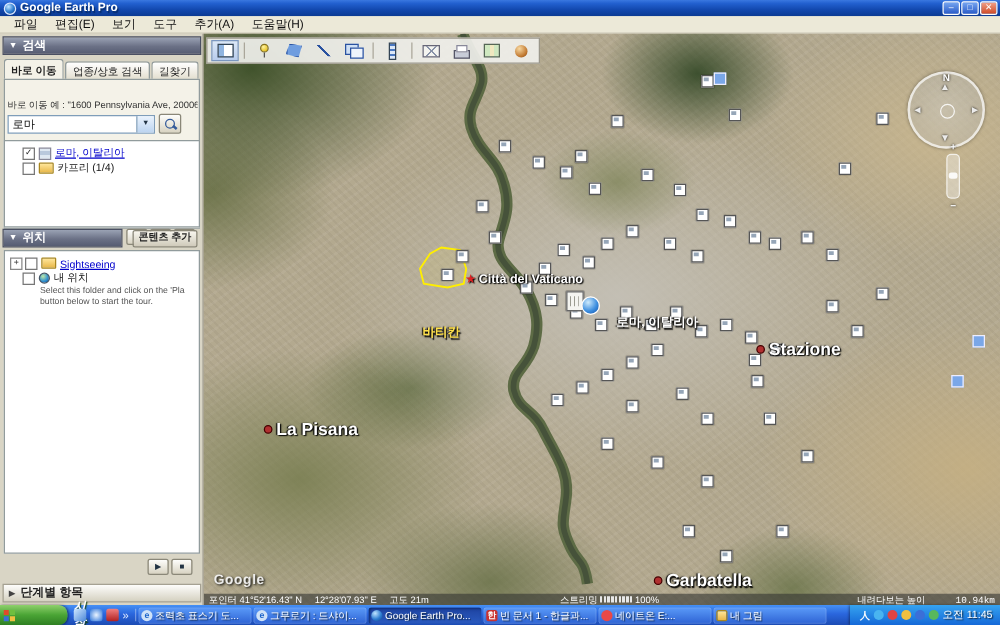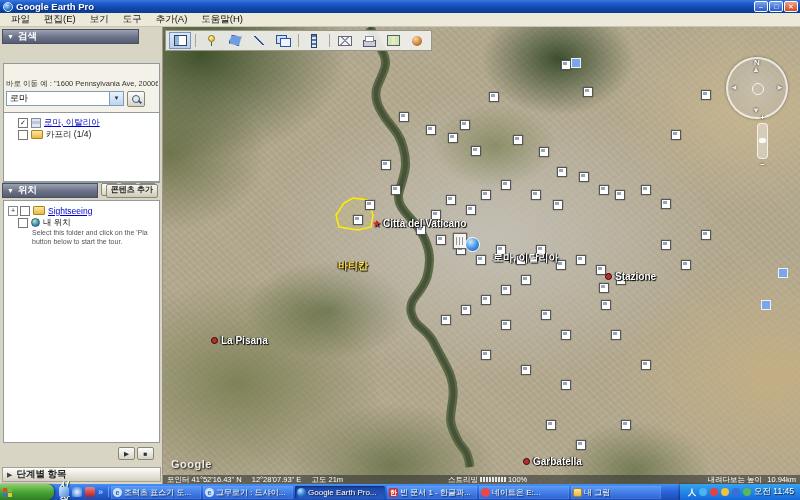--- a/index.html
+++ b/index.html
@@ -18,39 +18,39 @@
     font-size:7px;line-height:9px;text-align:center;color:#fff;
     background:linear-gradient(180deg,#76a5f0,#2a5bc8);}
   .winbtn.close{background:linear-gradient(180deg,#f0a088,#cf4a26);}
   
   .menubar{position:absolute;left:0;top:13px;width:800px;height:14px;background:#ece9d8;
     border-bottom:1px solid #c9c5b4;display:flex;align-items:center;padding-left:4px;box-sizing:border-box;}
   .menu-item{padding:0 7px;font-size:9.5px;color:#111;}
   
   .sidebar{position:absolute;left:0;top:27px;width:163px;height:457px;background:#d9d5c5;
     border-right:1px solid #9a968a;box-sizing:border-box;}
-  .panel-header{position:absolute;left:2px;width:137px;height:15px;
+  .panel-header{position:absolute;left:2px;width:159px;height:15px;
     background:linear-gradient(180deg,#9aa2b4 0%,#6b7186 55%,#565c72 100%);
     color:#fff;font-weight:bold;font-size:9.5px;display:flex;align-items:center;
     padding:0 4px;box-sizing:border-box;border:1px solid #4a4f62;}
   .panel-header .arrow{font-size:7px;margin-right:4px;}
   .light-header{position:absolute;left:2px;width:159px;height:15px;
     background:linear-gradient(180deg,#fdfdfb,#d5d1c1);border:1px solid #a5a192;box-sizing:border-box;
     color:#222;font-weight:bold;font-size:9.5px;display:flex;align-items:center;padding:0 4px;}
   .light-header .arrow{font-size:7px;margin-right:4px;color:#444;}
   .tabs{position:absolute;left:3px;top:20px;width:157px;height:17px;display:flex;align-items:flex-end;}
   .tab{height:14px;line-height:14px;padding:0 5px;font-size:8.5px;color:#222;
     background:linear-gradient(180deg,#ffffff,#e2ddcd);border:1px solid #919b9c;border-bottom:none;
     border-radius:3px 3px 0 0;margin-right:1px;white-space:nowrap;}
   .tab.active{height:16px;line-height:16px;background:#f4f2e8;font-weight:bold;}
   .tabpane{position:absolute;left:3px;top:36px;width:157px;height:120px;background:#f4f2e8;
     border:1px solid #919b9c;box-sizing:border-box;}
   .hint{position:absolute;left:6px;top:52px;width:152px;font-size:7.5px;color:#333;
     white-space:nowrap;overflow:hidden;}
-  .searchrow{position:absolute;left:6px;top:64px;display:flex;}
+  .searchrow{position:absolute;left:6px;top:64px;display:flex;align-items:center;}
   .combo{width:118px;height:15px;background:#fff;border:1px solid #7f9db9;display:flex;align-items:center;box-sizing:border-box;}
   .combo .val{flex:1;font-size:9px;padding-left:3px;color:#000;}
   .combo .drop{width:13px;height:13px;background:linear-gradient(180deg,#eaf3fd,#bcd4f0);
     border-left:1px solid #7f9db9;font-size:6px;text-align:center;line-height:13px;color:#234;}
   .searchbtn{width:18px;height:16px;margin-left:3px;background:linear-gradient(180deg,#fdfdfb,#d8d3c2);
     border:1px solid #8a8778;border-radius:2px;position:relative;box-sizing:border-box;}
   .mag{position:absolute;left:4px;top:3px;width:6px;height:6px;border:1.5px solid #335a9a;border-radius:50%;}
   .mag::after{content:'';position:absolute;left:5px;top:5px;width:4px;height:1.5px;background:#335a9a;transform:rotate(40deg);}
   .resultbox{position:absolute;left:3px;top:85px;width:157px;height:70px;background:#fff;
     border:1px solid #919b9c;box-sizing:border-box;padding-top:4px;}
@@ -95,21 +95,21 @@
       repeating-linear-gradient(45deg,rgba(0,0,0,.035) 0 2px,rgba(255,255,255,0) 2px 5px),
       repeating-linear-gradient(-35deg,rgba(255,255,255,.05) 0 2px,rgba(0,0,0,0) 2px 6px);}
   .map svg.overlay{position:absolute;left:0;top:0;}
   .photo-icon{position:absolute;width:8px;height:8px;background:#fff;border:1px solid #555;
     box-shadow:0 0 1px rgba(0,0,0,.6);}
   .photo-icon::after{content:'';position:absolute;left:1px;top:1px;width:4px;height:3px;background:#96a6b8;}
   .web-icon{position:absolute;width:8px;height:8px;background:#7aa7e8;border:1px solid #eef;}
   .map-label{position:absolute;display:flex;align-items:center;white-space:nowrap;
     text-shadow:1px 1px 1px #000,-1px 0 1px #000;}
   .map-label.white{color:#fff;font-weight:bold;font-size:10px;}
-  .map-label.white-small{color:#fff;font-weight:bold;font-size:10px;}
+  .map-label.white-small{color:#fff;font-weight:bold;font-size:14px;}
   .map-label.yellow{color:#ffe14a;font-weight:bold;font-size:10px;}
   .marker-star{color:#d22;font-size:10px;margin-right:2px;text-shadow:1px 1px 1px #000;}
   .marker-dot{width:5px;height:5px;border-radius:50%;background:#b03030;border:1px solid #400;
     margin-right:3px;flex:0 0 auto;}
   .sphere{position:absolute;width:15px;height:15px;border-radius:50%;
     background:radial-gradient(circle at 35% 30%,#cdeafc,#3f90e0 55%,#0d4ea8);border:1px solid #fff;box-sizing:border-box;}
   .monument{position:absolute;width:12px;height:14px;background:#f4f4f0;border:1px solid #666;
     box-shadow:0 0 1px #000;}
   .monument::after{content:'';position:absolute;left:2px;top:3px;width:7px;height:8px;
     background:repeating-linear-gradient(90deg,#9a9a90 0 1px,#f4f4f0 1px 3px);}
@@ -214,20 +214,25 @@
       <span class="menu-item">도구</span>
       <span class="menu-item">추가(A)</span>
       <span class="menu-item">도움말(H)</span>
     </div>
 
   <div class="sidebar">
     <div class="panel-header" style="top:2px;">
       <span class="arrow">▼</span>
       <span>검색</span>
     </div>
+    <div class="tabs" id="search-tabs">
+        <div class="tab active">바로 이동</div>
+        <div class="tab">업종/상호 검색</div>
+        <div class="tab">길찾기</div>
+      </div>
     <div class="tabpane"></div>
     <div class="hint">바로 이동 예 : "1600 Pennsylvania Ave, 20006"...</div>
     <div class="searchrow">
       <span class="combo">
         <span class="val">로마</span>
         <span class="drop">▼</span>
       </span>
       <span class="searchbtn">
           <span class="mag"></span>
         </span>
@@ -423,21 +428,21 @@
     <span class="watermark">Google</span>
 
     <div class="mapstatus">
       <span class="seg"><span>포인터</span>
         <span>41°52'16.43" N</span>
         <span style="margin-left:8px;">12°28'07.93" E</span></span>
       <span class="seg"><span>고도</span>
         <span>21m</span></span>
       <span class="seg" style="margin-left:95px;"><span>스트리밍</span><span class="bars"></span><span>100%</span></span>
       <span class="seg" style="margin-left:auto;margin-right:0;"><span>내려다보는 높이</span>
-        <span style="margin-left:3px;">10.94km</span></span>
+        <span style="margin-left:22px;font-family:Liberation Mono, monospace;">10.94km</span></span>
     </div>
   </div>
 
   <div class="taskbar">
     <div class="startbtn">
       <span class="winflag">
         <i style="background:#e04a2a;"></i>
           <i style="background:#6fbf3f;"></i>
           <i style="background:#3a6fd8;"></i>
           <i style="background:#f0c040;"></i>

